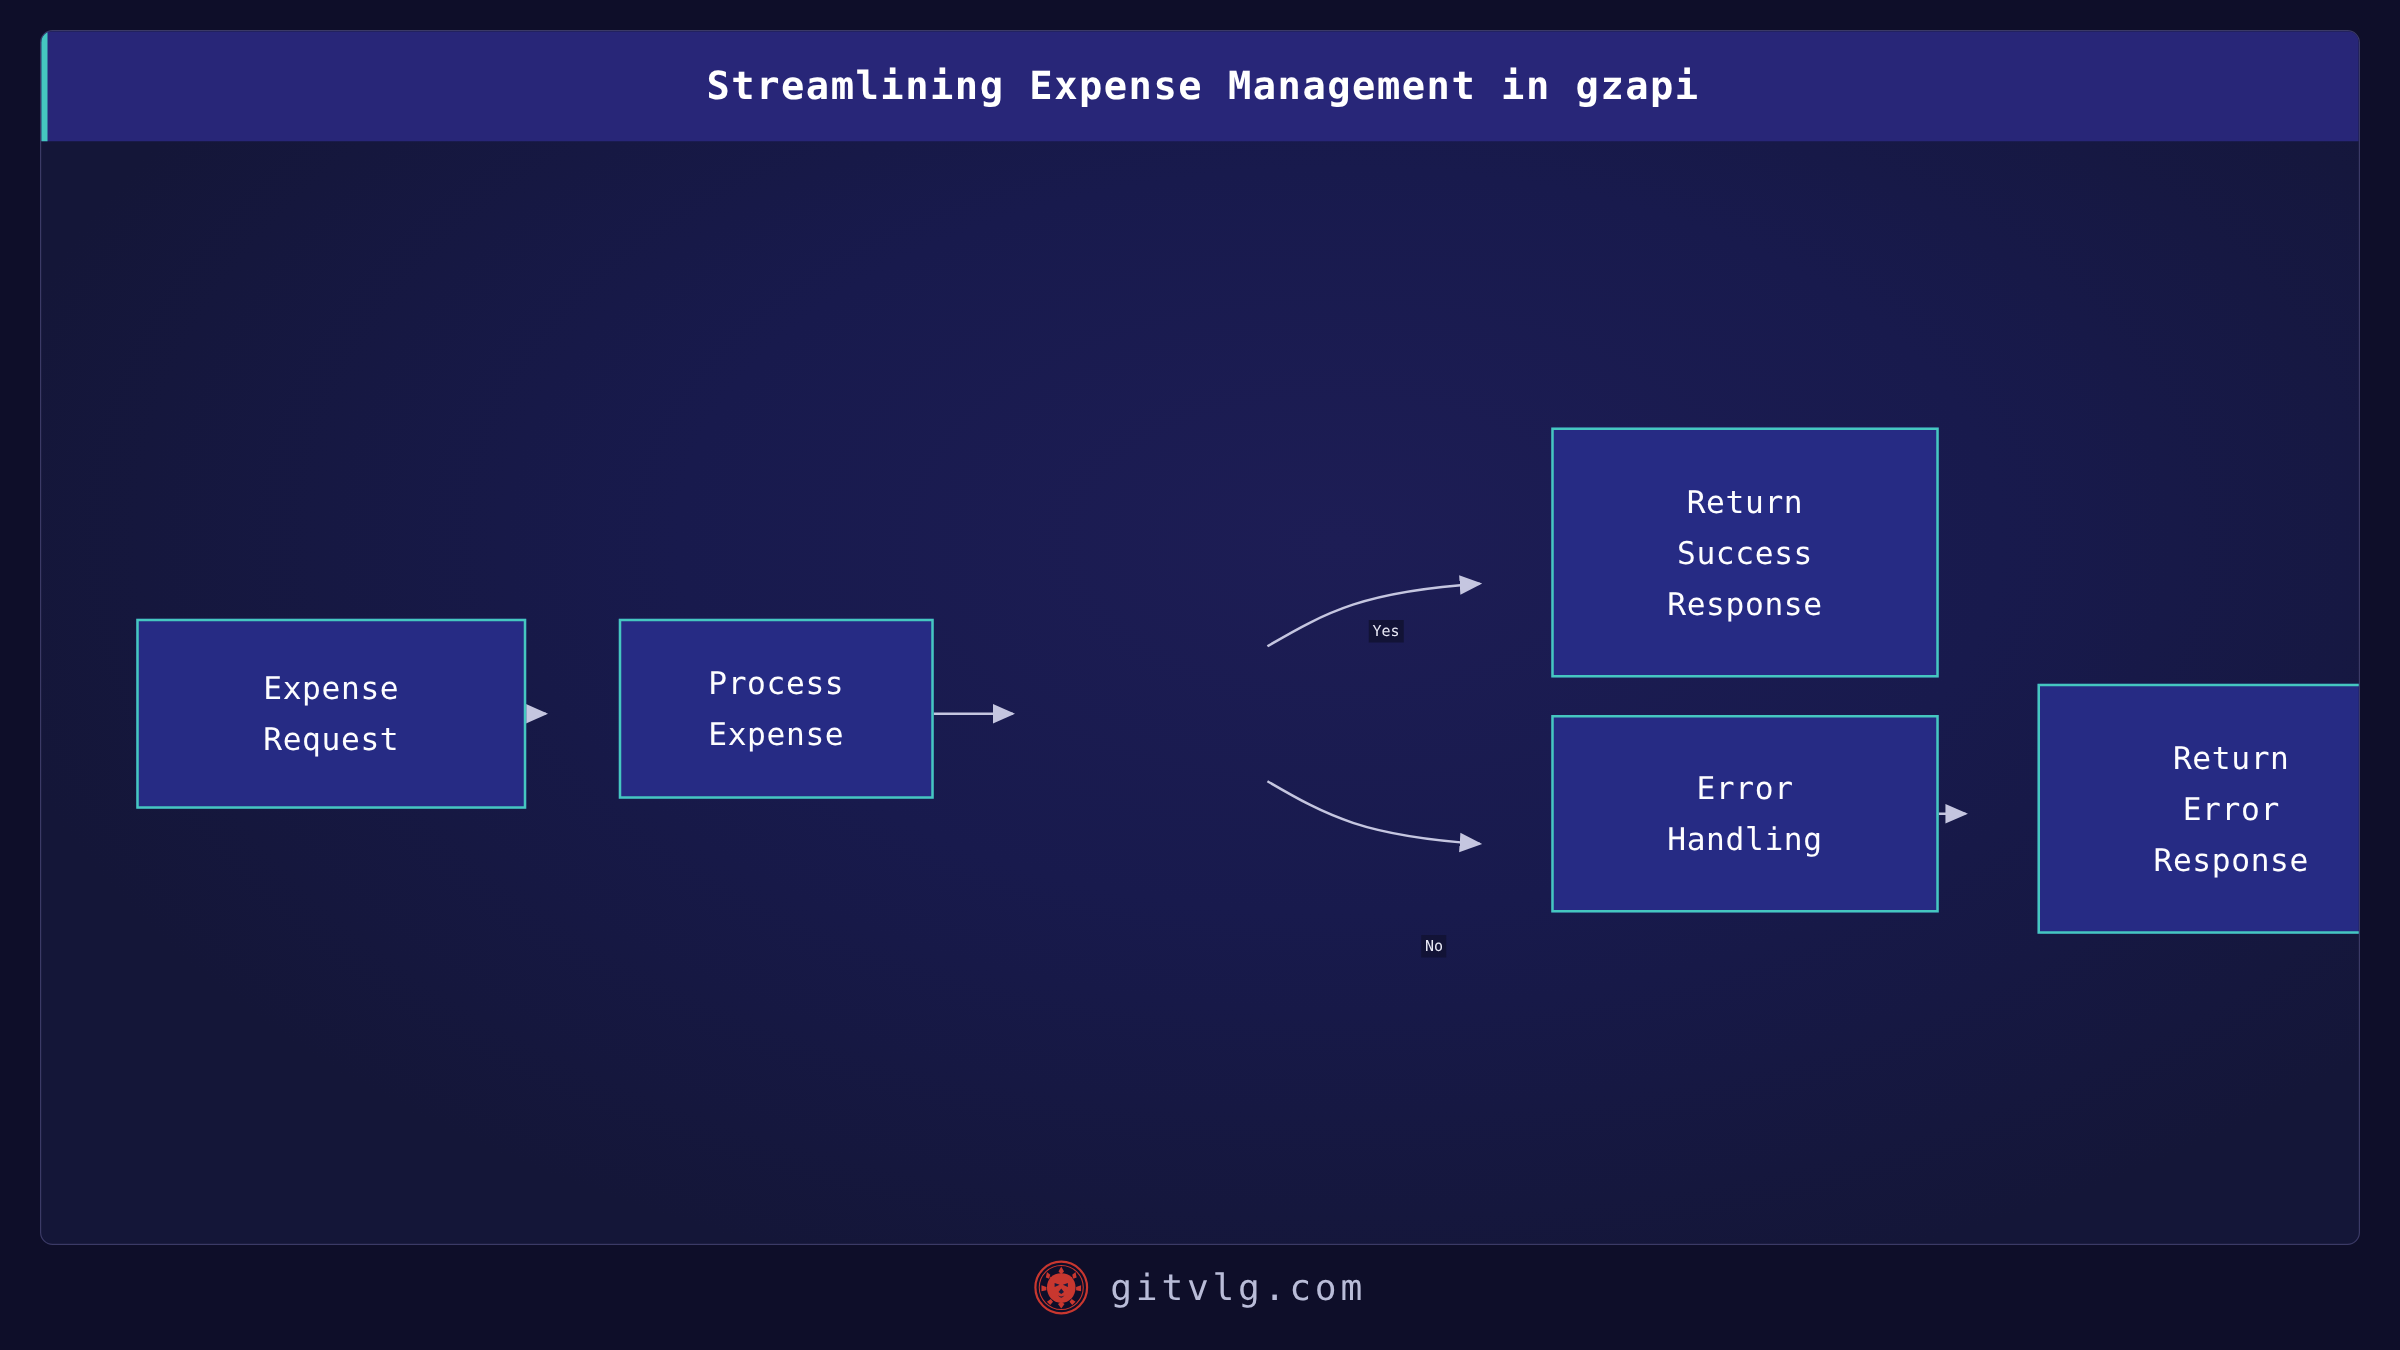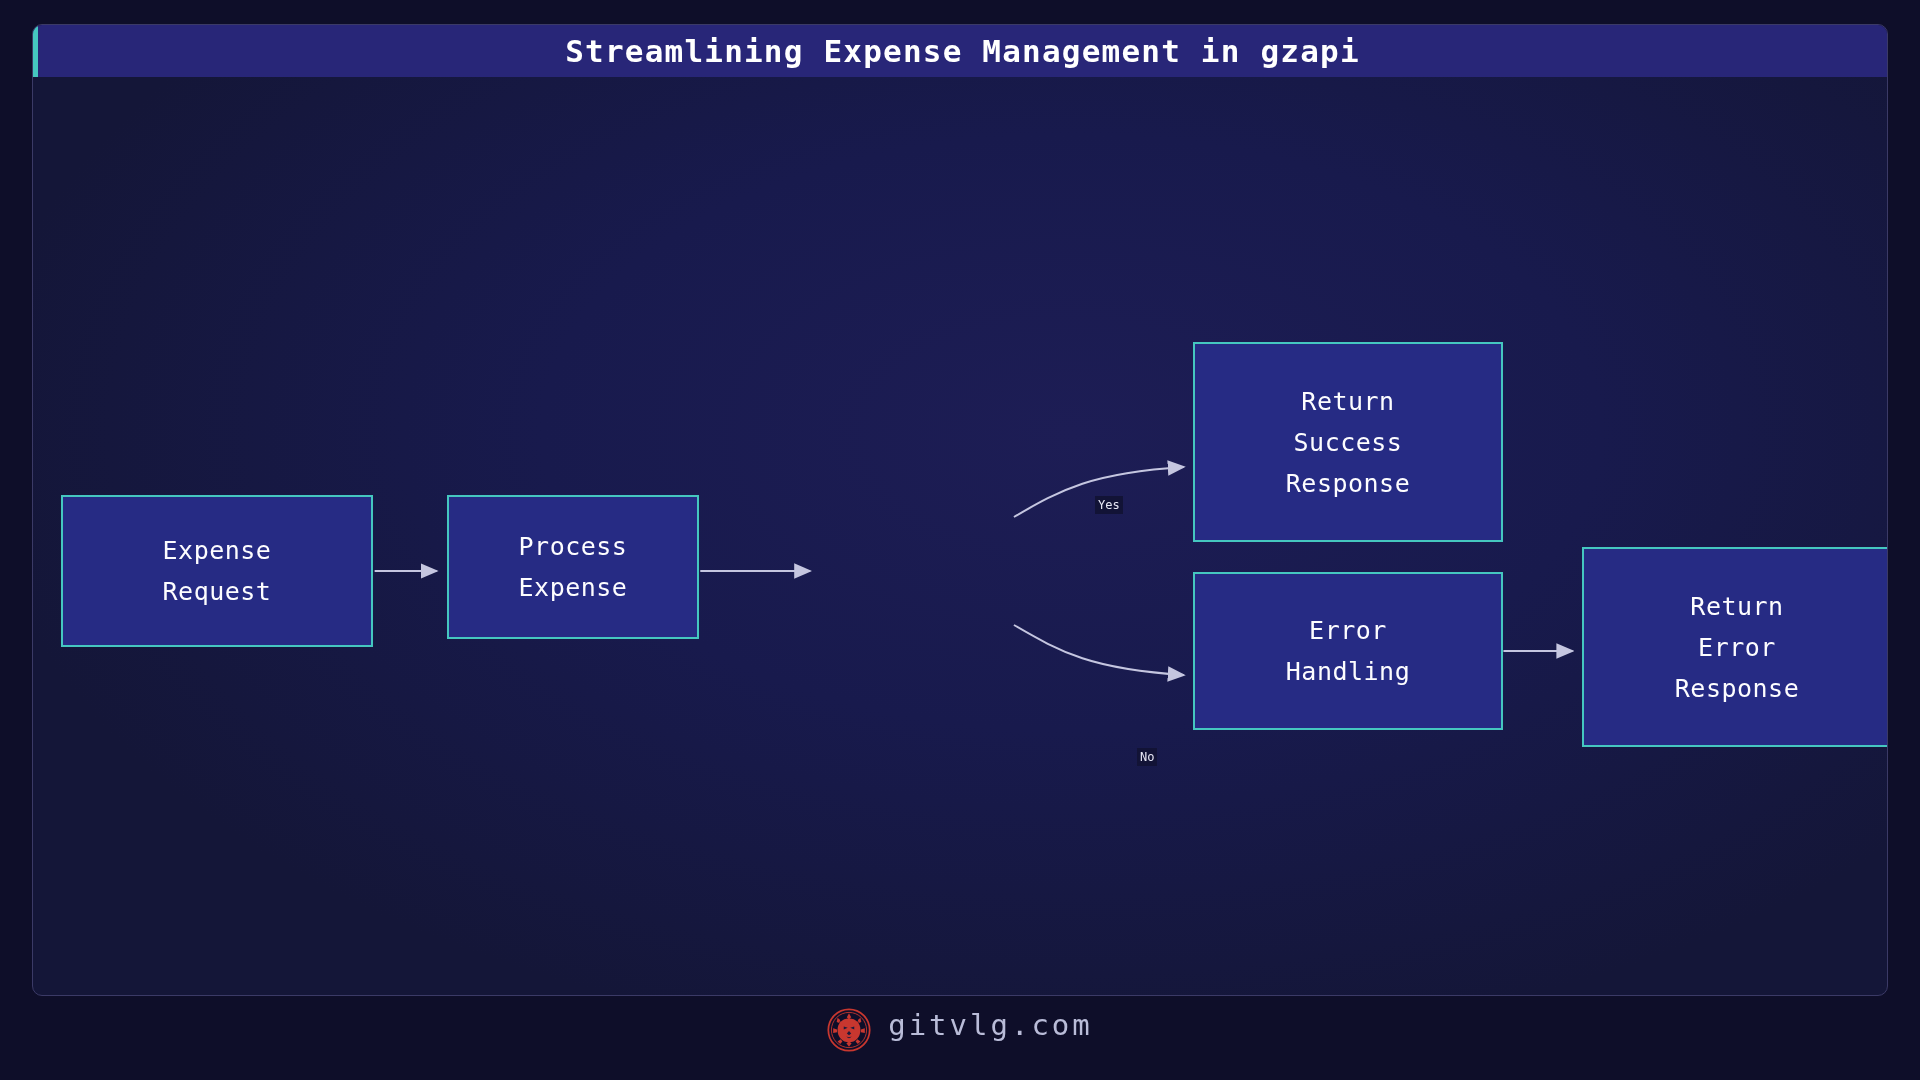--- a/index.html
+++ b/index.html
@@ -28,21 +28,21 @@
     background:
       radial-gradient(ellipse 1100px 620px at 56% 42%, #1d1d55 0%, #181a4d 48%, #141638 100%);
     overflow:hidden;
   }
 
   
   #titlebar {
     position:absolute;
     left:0; top:0;
     width:100%;
-    height:52px;
+    height:88px;
     background:#282678;
     border-left:5px solid #45c7c0;
     display:flex;
     align-items:center;
     justify-content:center;
   }
   #title {
     color:#ffffff;
     font-size:31px;
     font-weight:bold;
@@ -68,20 +68,21 @@
     flex-direction:column;
     align-items:center;
     justify-content:center;
     color:#fdfdff;
     font-size:25px;
     line-height:41px;
     font-family:"DejaVu Sans Mono", monospace;
     text-align:center;
     white-space:pre-line;
     letter-spacing:0.5px;
+    margin-left:48px;
   }
 
   #n-expense   { left:28px;   top:398px; width:312px; height:152px; }
   #n-process   { left:414px;  top:398px; width:252px; height:144px; }
   #n-success   { left:1160px; top:245px; width:310px; height:200px; }
   #n-errorh    { left:1160px; top:475px; width:310px; height:158px; }
   #n-errorresp { left:1549px; top:450px; width:310px; height:200px; }
 
   
   #n-decision {
@@ -133,21 +134,21 @@
   #lbl-yes { left:1062px; top:399px; }
   #lbl-no  { left:1104px; top:651px; }
 
   
   #footer {
     position:absolute;
     left:0;
     top:1008px;
     width:100%;
     display:flex;
-    align-items:flex-start;
+    align-items:center;
     justify-content:center;
     gap:17px;
   }
   #footer-text {
     color:#b9bcd8;
     font-size:29px;
     letter-spacing:3px;
     font-family:"DejaVu Sans Mono", monospace;
   }
   #logo { width:44px; height:44px; display:block; }

